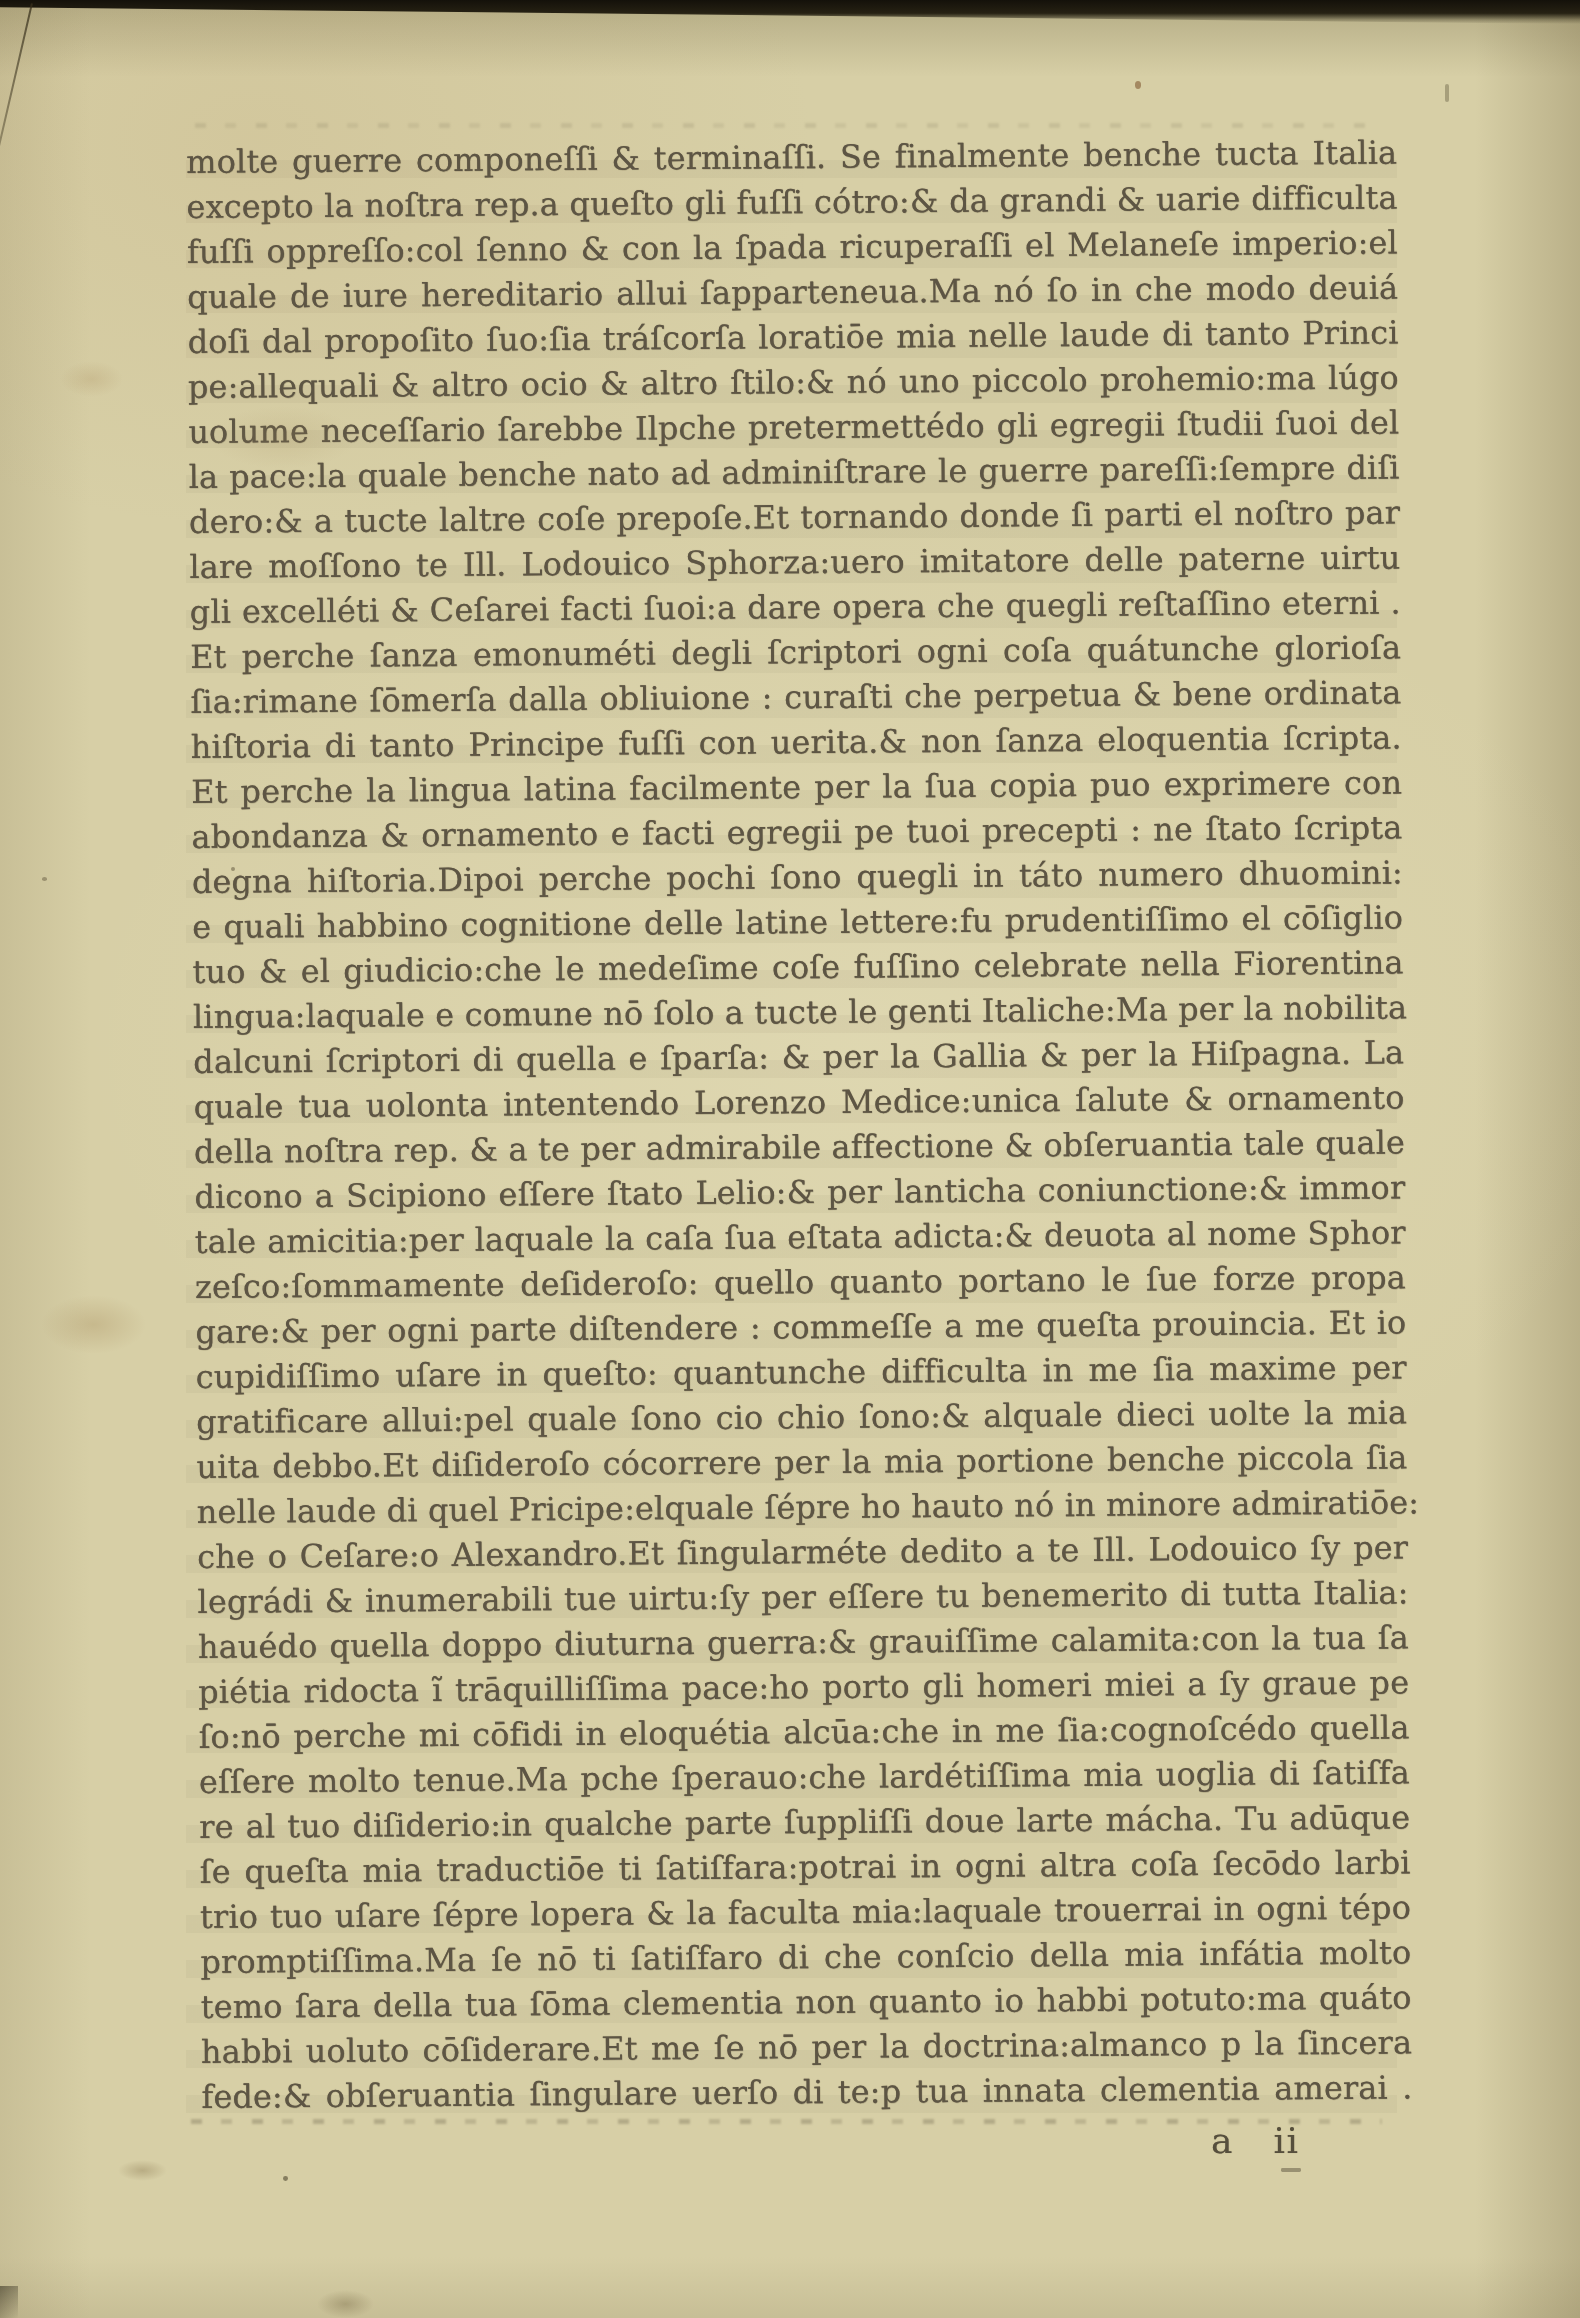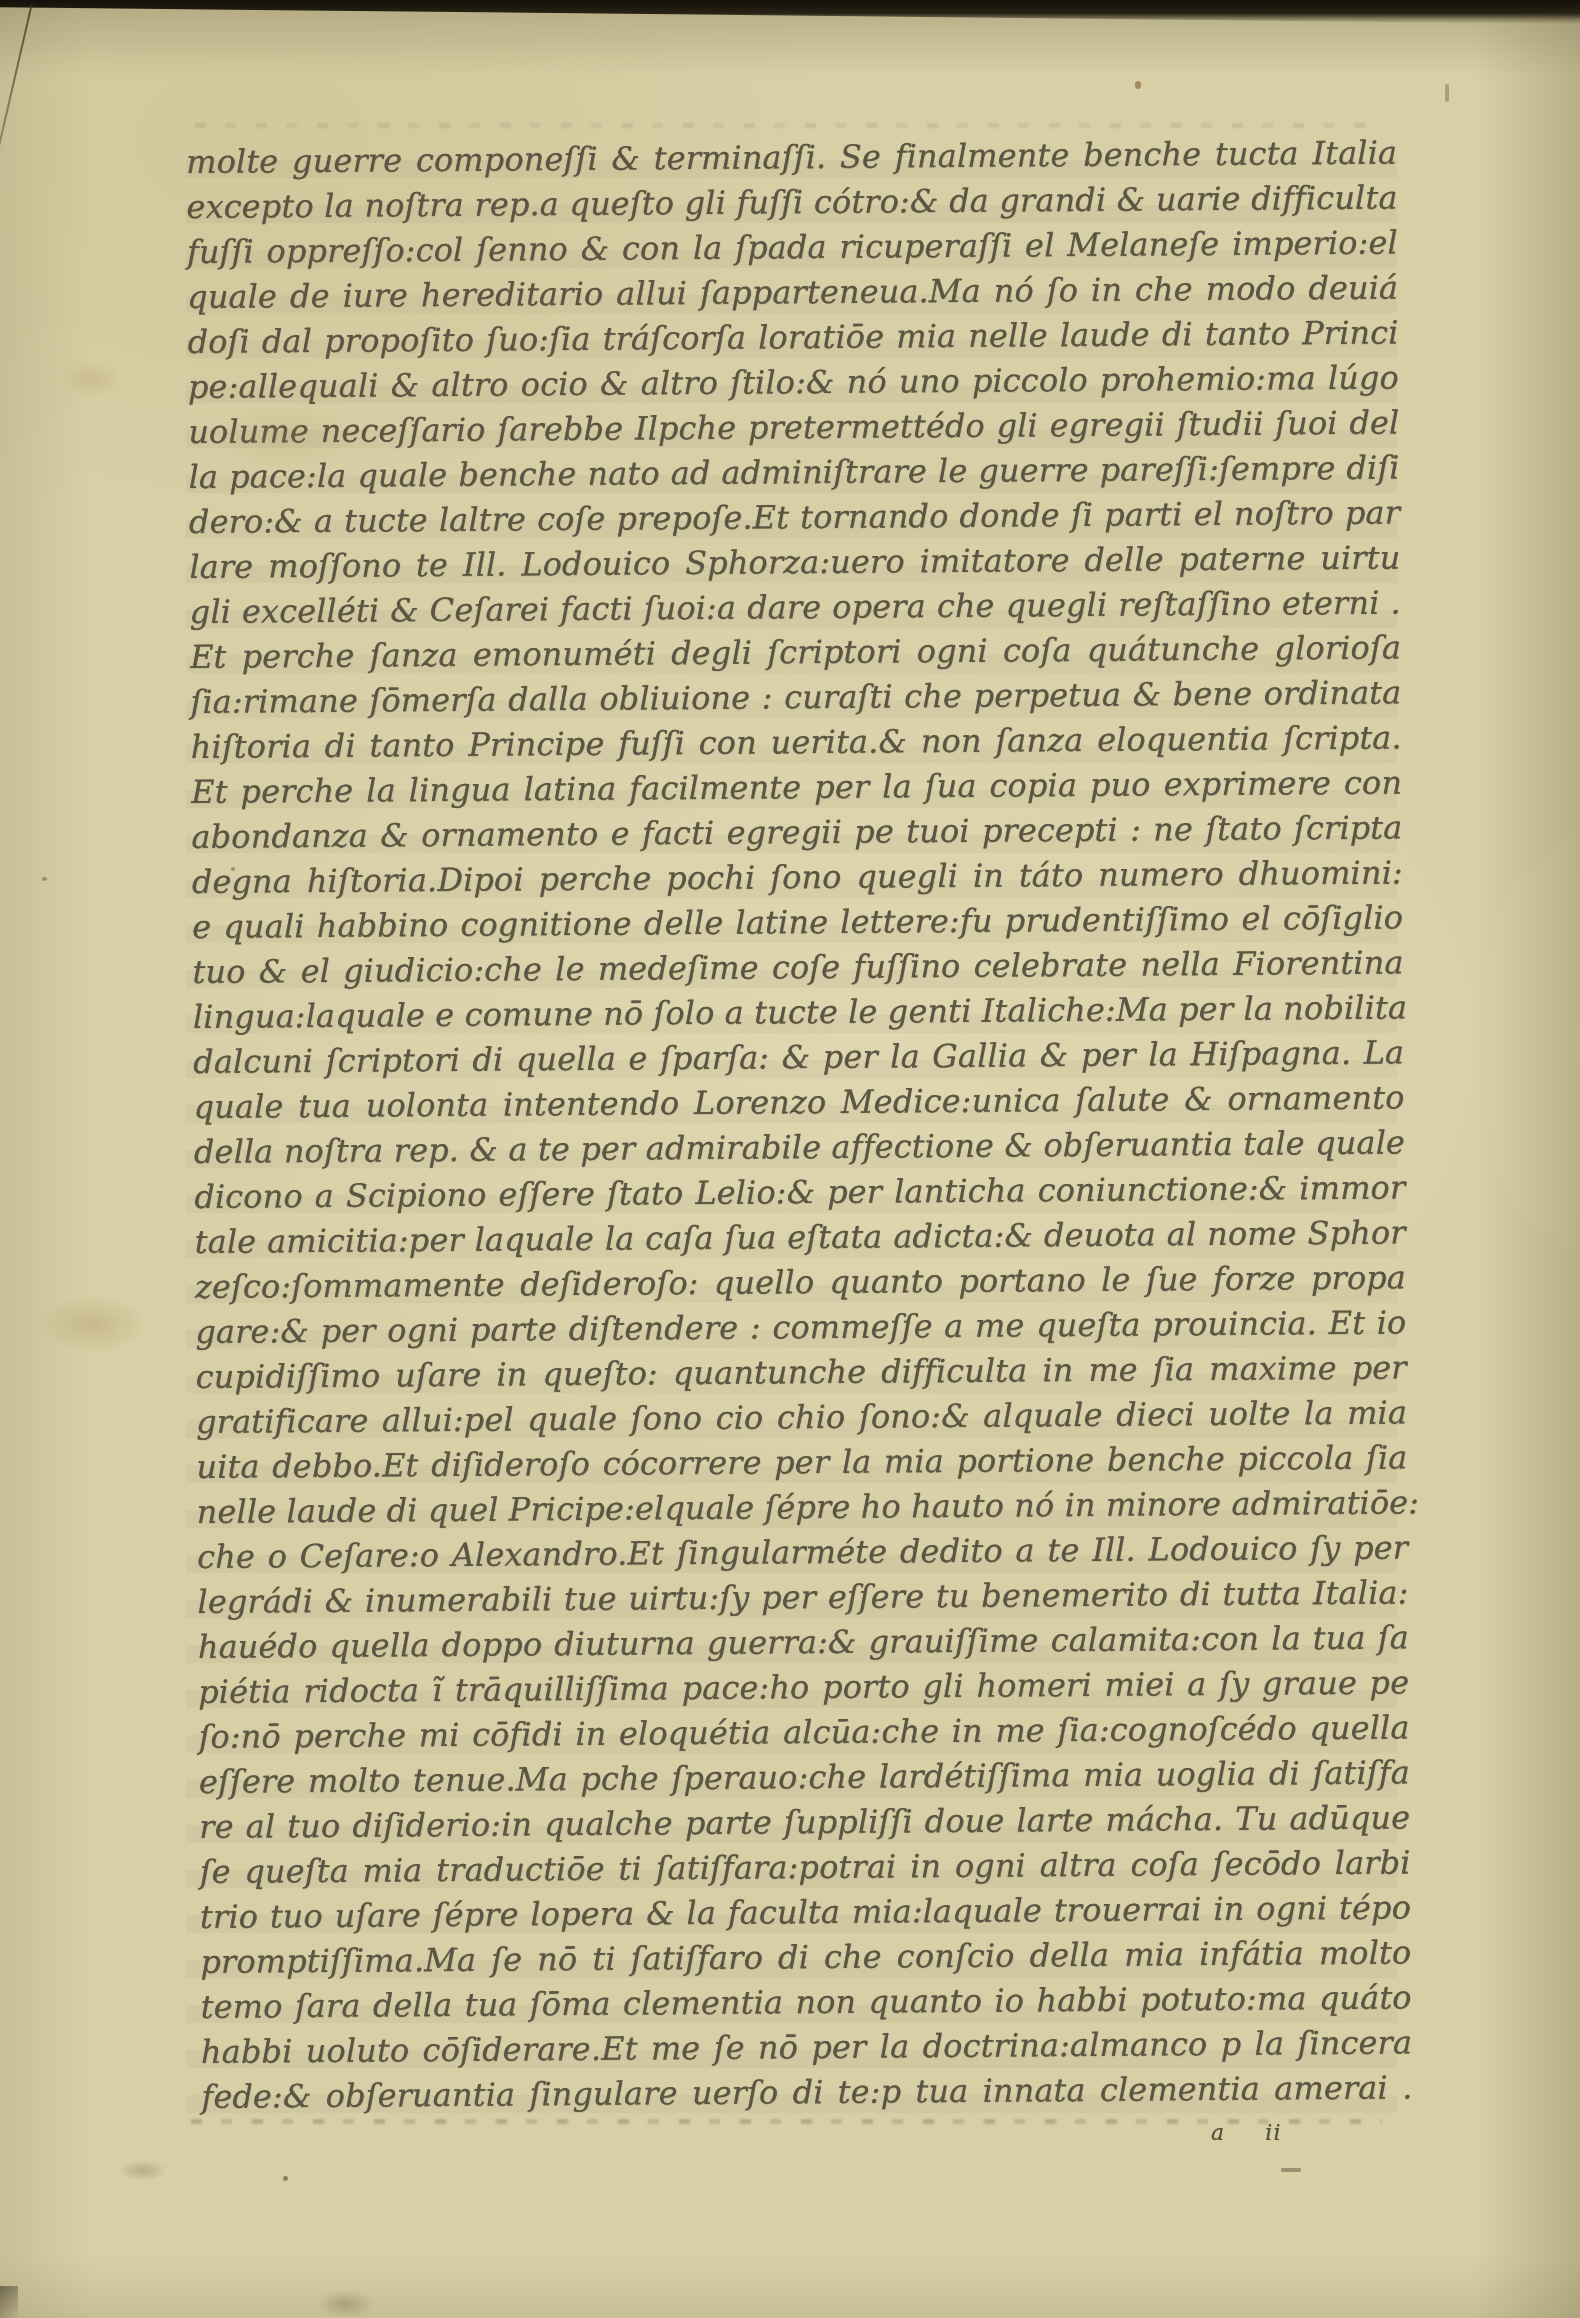--- a/index.html
+++ b/index.html
@@ -11,21 +11,20 @@
   .page{
     position:absolute;inset:0;
     background:
       radial-gradient(911px 631px at 16% 6%, rgba(181,150,100,0.14), transparent 62%),
       radial-gradient(1121px 771px at 55% 45%, rgba(236,230,196,0.35), transparent 70%),
       linear-gradient(90deg, rgba(122,107,70,0.16), transparent 91px),
       linear-gradient(270deg, rgba(108,94,58,0.28), transparent 105px),
       linear-gradient(180deg, rgba(95,86,52,0.30), transparent 77px),
       linear-gradient(0deg, rgba(112,100,62,0.16), transparent 63px),
       #d7cfa6;
-    font-style: italic;
   }
   
   .top-edge{
     position:absolute;top:0;left:0;width:100%;height:24px;
     background:linear-gradient(180deg,#14110a 0%,#262113 55%,rgba(58,52,32,0.35) 82%,rgba(58,52,32,0) 100%);
     clip-path:polygon(0 0,100% 0,100% 100%,0 30%);
   }
   
   .edge-line{
     position:absolute;left:31px;top:2.8px;width:2.1px;height:329px;
@@ -51,21 +50,21 @@
     filter:blur(0.7px);pointer-events:none;
   }
   .ghost-row{
     position:absolute;height:4.9px;
     background:repeating-linear-gradient(90deg, rgba(96,87,64,0.55) 0 11.2px, transparent 11.2px 30px, rgba(96,87,64,0.4) 30px 41px, transparent 41px 61px);
     filter:blur(1px);
   }
   .ghost-top{left:195px;top:123px;width:1184px;opacity:0.25;}
   .ghost-bottom{left:191px;top:2119px;width:1191px;opacity:0.55;}
   .signature{
-    position:absolute;left:1211px;top:2120px;font-size:22px;color:#564f3d;
+    position:absolute;left:1211px;top:2120px;font-size:36px;color:#564f3d;
     text-shadow:0 0 0.7px rgba(84,74,52,0.6);
   }
   .signature .sig-right{display:inline-block;margin-left:41px;letter-spacing:1.4px;}
   .sig-dash{
     position:absolute;left:1281px;top:2168px;width:19.6px;height:3.5px;
     background:rgba(92,84,62,0.5);filter:blur(0.7px);border-radius:1.4px;
   }
   .stain{position:absolute;border-radius:50%;pointer-events:none;}
   .stain-1{left:60px;top:361px;width:63px;height:36px;background:radial-gradient(closest-side, rgba(163,132,82,0.22), transparent);}
   .stain-2{left:41px;top:1295px;width:105px;height:59px;background:radial-gradient(closest-side, rgba(152,121,70,0.26), transparent);}

